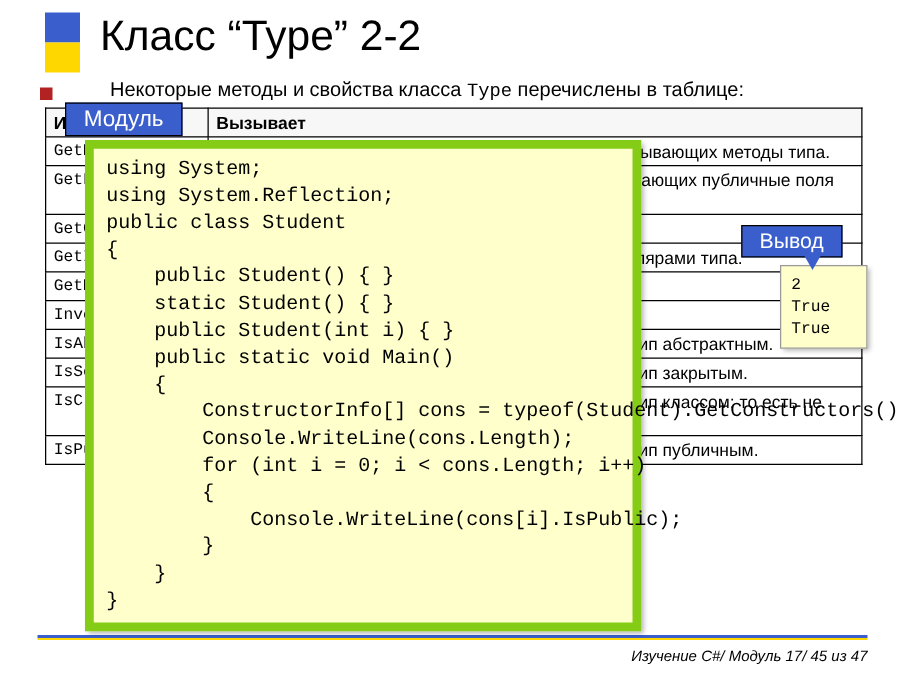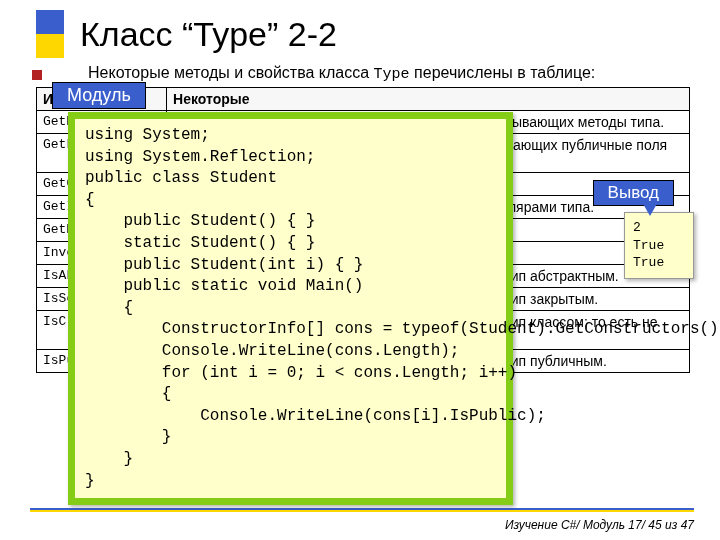--- a/index.html
+++ b/index.html
@@ -10,21 +10,21 @@
     background: #fff;
     font-family: Arial, sans-serif;
     position: relative;
     overflow: hidden;
   }
   .slide {
     padding: 10px 30px 0 36px;
     position: relative;
     height: 100%;
   }
-  .title-block { display: flex; align-items: center; margin-bottom: 6px; }
+  .title-block { display: flex; margin-bottom: 6px; }
   .flag { width: 28px; height: 48px; margin-right: 16px; display: flex; flex-direction: column; }
   .flag div { flex: 1; }
   .flag .b { background: #3a5fcd; }
   .flag .y { background: #ffd700; }
   h1 { font-size: 34px; font-weight: normal; margin: 0; color: #000; }
   .lead {
     font-size: 16px;
     margin: 2px 0 4px 52px;
     color: #000;
   }
@@ -138,21 +138,21 @@
 
   <div class="bullet"></div>
   <p class="lead">
     <span>Некоторые методы и свойства класса </span><span class="mono">Type</span><span> перечислены в таблице:</span>
   </p>
 
   <table class="members">
     <thead>
       <tr>
         <th>Имя</th>
-        <th>Некоторые</th>
+        <th>Вызывает</th>
       </tr>
     </thead>
     <tbody id="tbody">
         <tr>
           <td class="mono">GetMethods</td>
           <td>Возвращает массив объектов типа MethodInfo, описывающих методы типа.</td>
         </tr>
         <tr>
           <td class="mono">GetFields</td>
           <td>Возвращает массив объектов типа FieldInfo, описывающих публичные поля типа.</td>

